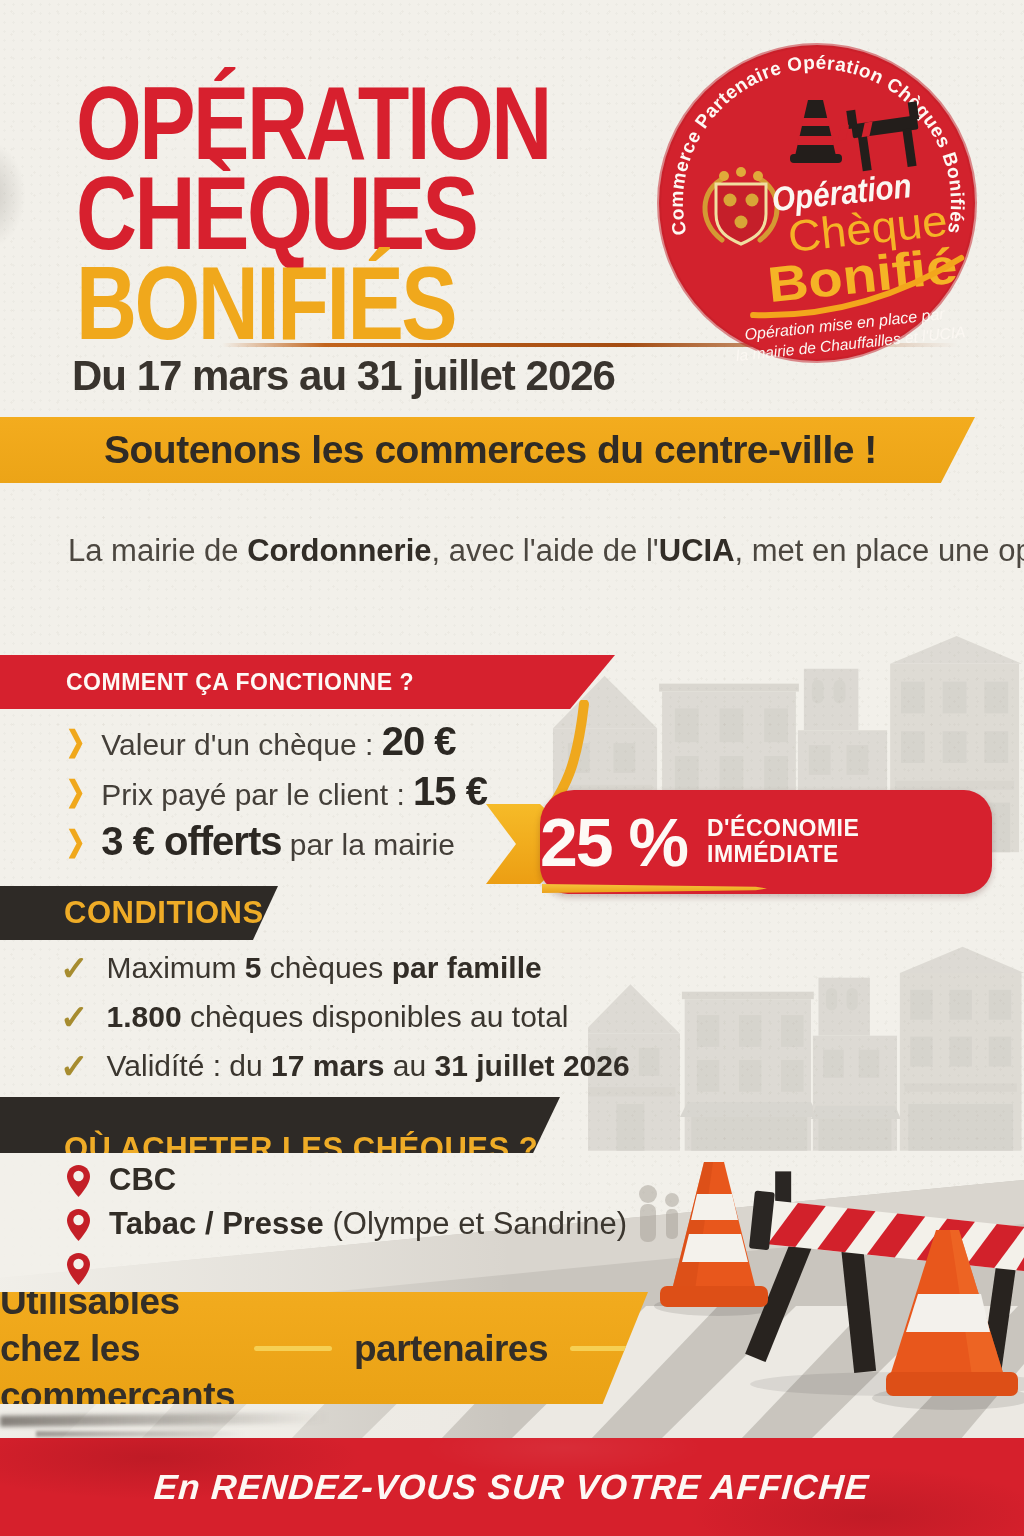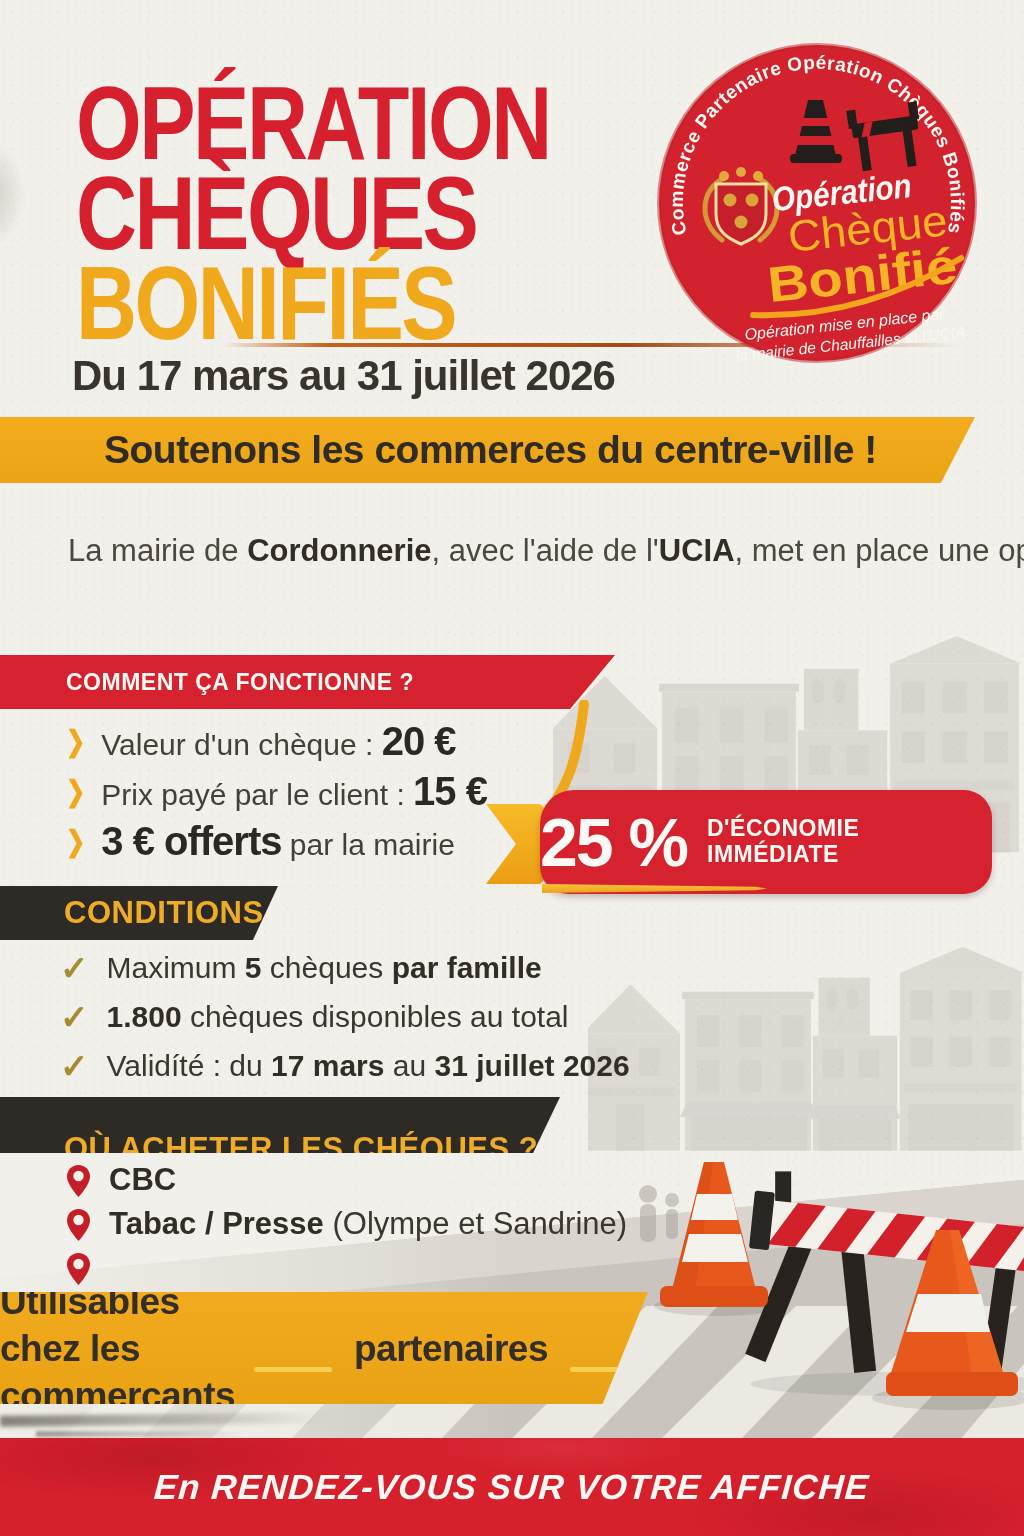--- a/index.html
+++ b/index.html
@@ -62,21 +62,21 @@
   .disc .pct{position:relative;font-size:68px;font-weight:700;color:#fdf9f5;letter-spacing:-2px;white-space:nowrap;}
   .disc .pct .swoosh{position:absolute;left:2px;bottom:-12px;width:225px;height:9px;
     background:linear-gradient(180deg,#f6c33c,#eba11a);
     clip-path:polygon(0 0,95% 30%,100% 50%,95% 70%,0 100%);}
   .disc .words{display:flex;flex-direction:column;font-size:23px;font-weight:700;color:#fdf9f5;line-height:1.12;letter-spacing:.5px;white-space:nowrap;}
   
   .banner-yellow2{position:absolute;left:0;top:1292px;width:648px;height:112px;z-index:2;
     background:linear-gradient(180deg,#f2ab1e,#eaa215);clip-path:polygon(0 0,100% 0,93% 100%,0 100%);
     display:flex;flex-direction:row;justify-content:center;align-items:center;}
   .banner-yellow2 .l{font-size:37px;font-weight:700;color:#332e28;line-height:47px;letter-spacing:-.5px;}
-  .banner-yellow2 .row2{display:flex;align-items:flex-end;gap:22px;}
+  .banner-yellow2 .row2{display:flex;align-items:center;gap:22px;}
   .dash{width:78px;height:5px;background:#f6d054;border-radius:3px;}
   
   .footer{position:absolute;left:0;top:1438px;width:1024px;height:98px;z-index:3;
     background:#d6202c;
     background-image:radial-gradient(ellipse 300px 60px at 15% 20%,rgba(120,10,18,.25),transparent 70%),
                      radial-gradient(ellipse 260px 70px at 85% 80%,rgba(120,10,18,.22),transparent 70%),
                      radial-gradient(ellipse 200px 40px at 55% 10%,rgba(255,255,255,.06),transparent 70%);
     display:flex;align-items:center;justify-content:center;}
   .footer .txt{font-size:35px;font-weight:700;font-style:italic;color:#fdf8f4;letter-spacing:1px;transform:skewX(-4deg);white-space:nowrap;}
 </style>

